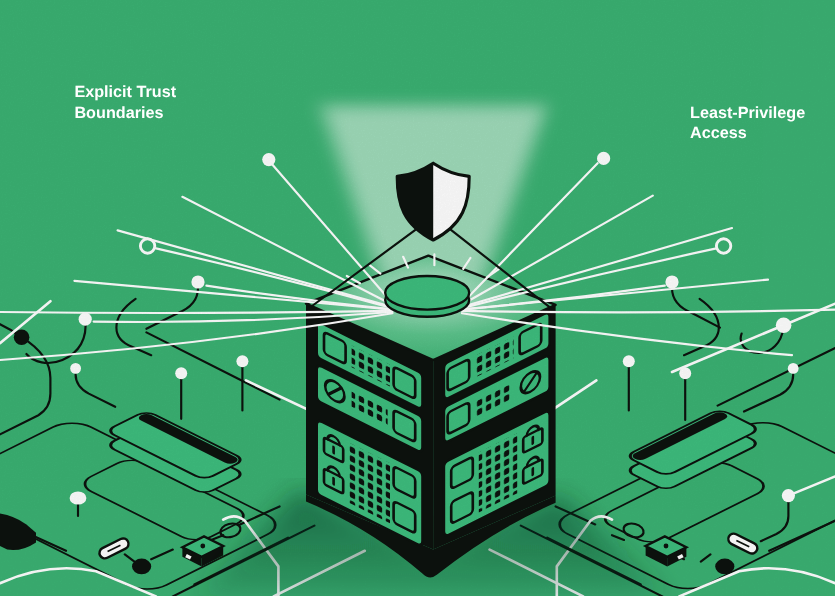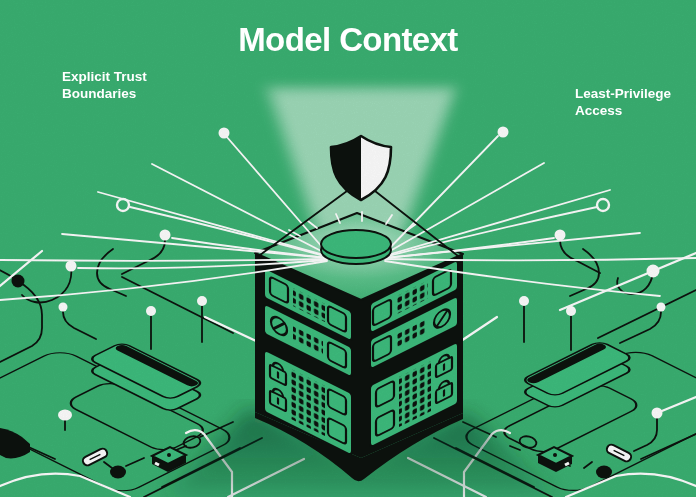--- a/index.html
+++ b/index.html
@@ -280,21 +280,21 @@
       <path class="tb" d="M 347,191 L 260,255" stroke-width="2"></path>
       <path class="tb" d="M 375,191 L 458,256" stroke-width="2"></path>
       <path d="M 361,136 C 370,142 381,146 391,147 C 391,170 386,187 361,200 C 336,187 331,170 331,147 C 341,146 352,142 361,136 Z" fill="#fff" stroke="#0D120E" stroke-width="2.6" stroke-linejoin="round"></path>
       <path d="M 361,136 C 370,142 381,146 391,147 C 391,170 386,187 361,200 C 336,187 331,170 331,147 C 341,146 352,142 361,136 Z" fill="#0D120E" clip-path="url(#halfShield)"></path>
     </g>
 
     <rect x="0" y="0" width="696" height="497" filter="url(#grain)" opacity="0.05"></rect>
   </svg>
 
   <div class="title">
-    <span>Model Context</span><br>
+    <br>
   </div>
   <div class="note right">
     <span>Least-Privilege</span><br>
     <span>Access</span>
   </div>
   <div class="note left">
     <span>Explicit Trust</span><br>
     <span>Boundaries</span>
   </div>
 </div>

